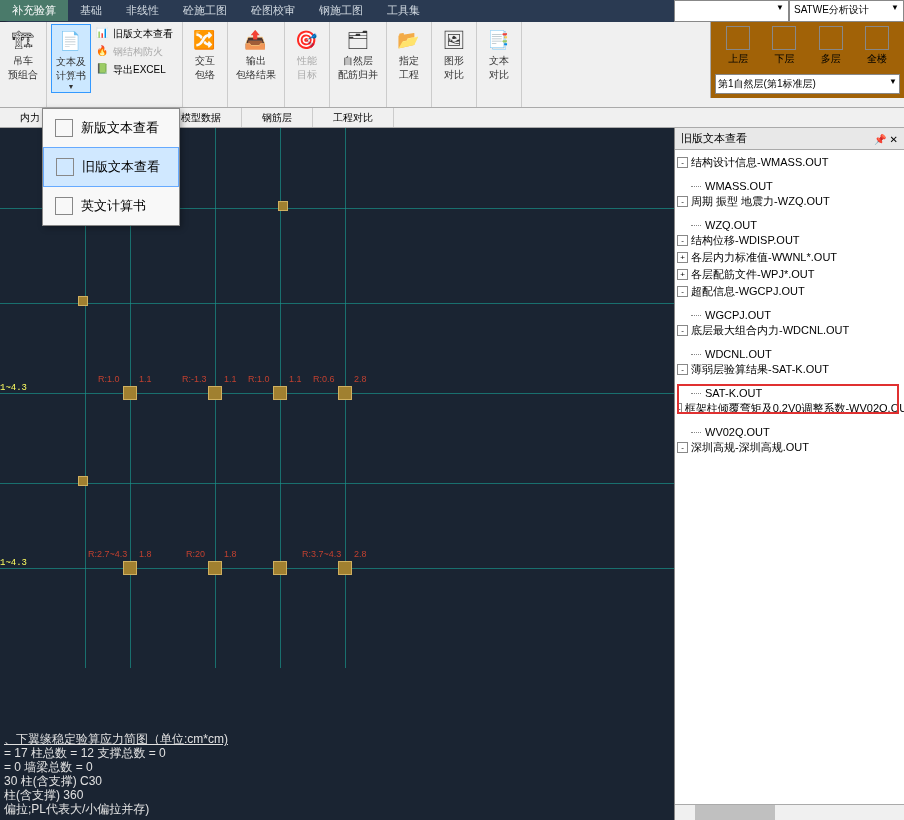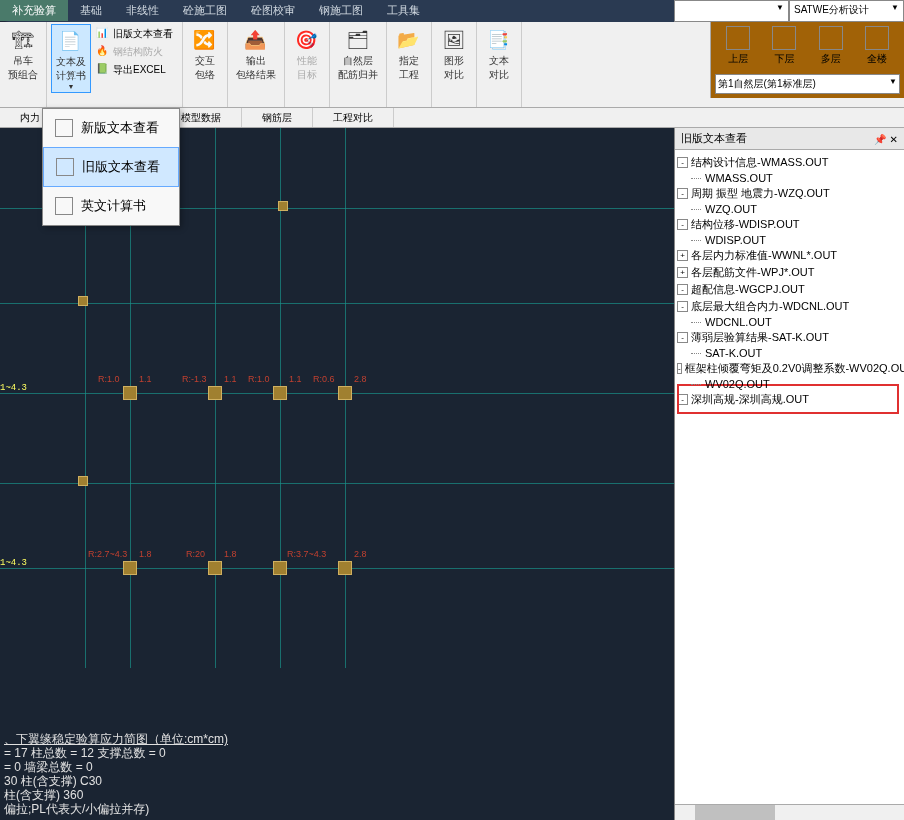--- a/index.html
+++ b/index.html
@@ -46,21 +46,21 @@
     
     .cmd-text { position: absolute; bottom: 0; left: 0; color: #e0e0e0; font-size: 12px; padding: 4px; line-height: 14px; }
     .cmd-text .underline { text-decoration: underline; }
     
     .panel { position: absolute; top: 128px; right: 0; width: 230px; height: 692px; background: #fff; border-left: 1px solid #888; display: flex; flex-direction: column; }
     .panel-title { background: #e8e8e8; border-bottom: 1px solid #aaa; padding: 3px 6px; font-size: 11px; display: flex; justify-content: space-between; align-items: center; }
     .panel-title .pin { font-size: 10px; cursor: pointer; }
     .tree { flex: 1; overflow: auto; font-size: 11px; padding: 4px 2px; }
     .tree-node { display: flex; align-items: center; padding: 1px 0; white-space: nowrap; }
     .tree-toggle { width: 11px; height: 11px; border: 1px solid #888; display: inline-flex; align-items: center; justify-content: center; font-size: 8px; margin-right: 3px; cursor: pointer; }
-    .tree-node.child { padding-left: 28px; position: relative; }
+    .tree-node.child { padding-left: 28px; position: relative; margin-top: 8px; }
     .tree-node.child::before { content: ""; position: absolute; left: 14px; top: 50%; width: 10px; height: 1px; border-top: 1px dotted #888; }
     .tree-red-box { position: absolute; border: 2px solid #e03030; pointer-events: none; }
     
     .scrollbar-h { position: absolute; bottom: 0; left: 0; right: 0; height: 16px; background: #f0f0f0; border-top: 1px solid #aaa; }
     .scrollbar-h .thumb { width: 80px; height: 100%; background: #c0c0c0; margin-left: 20px; }
   </style>
 </head>
 <body>
 
 <div class="tabbar">
@@ -249,21 +249,21 @@
   <div class="node" style="left:123px;top:433px"></div>
   <div class="node-label" style="left:88px;top:421px">R:2.7~4.3</div>
   <div class="node-label" style="left:139px;top:421px">1.8</div>
 
   <div class="node" style="left:208px;top:433px"></div>
   <div class="node-label" style="left:186px;top:421px">R:20</div>
   <div class="node-label" style="left:224px;top:421px">1.8</div>
 
   <div class="node" style="left:273px;top:433px"></div>
   <div class="node" style="left:338px;top:433px"></div>
-  <div class="node-label" style="left:287px;top:421px">R:3.7~4.3</div>
+  <div class="node-label" style="left:302px;top:421px">R:3.7~4.3</div>
   <div class="node-label" style="left:354px;top:421px">2.8</div>
 
   <div class="node" style="left:78px;top:168px;width:10px;height:10px"></div>
   <div class="node" style="left:78px;top:348px;width:10px;height:10px"></div>
   <div class="node" style="left:278px;top:73px;width:10px;height:10px"></div>
 
   <div class="dim-label" style="left:0px;top:255px">1~4.3</div>
   <div class="dim-label" style="left:0px;top:430px">1~4.3</div>
 
   <div class="cmd-text">
@@ -290,33 +290,33 @@
       <div class="tree-node child">WMASS.OUT</div>
       <div class="tree-node">
         <span class="tree-toggle">-</span>
         <span>周期 振型 地震力-WZQ.OUT</span>
       </div>
       <div class="tree-node child">WZQ.OUT</div>
       <div class="tree-node">
         <span class="tree-toggle">-</span>
         <span>结构位移-WDISP.OUT</span>
       </div>
-      <div class="tree-node child">WDISP.OUT</div>
       <div class="tree-node">
         <span class="tree-toggle">+</span>
         <span>各层内力标准值-WWNL*.OUT</span>
       </div>
       <div class="tree-node">
         <span class="tree-toggle">+</span>
         <span>各层配筋文件-WPJ*.OUT</span>
       </div>
       <div class="tree-node">
         <span class="tree-toggle">-</span>
         <span>超配信息-WGCPJ.OUT</span>
       </div>
+      <div class="tree-node child">WGCPJ.OUT</div>
       <div class="tree-node">
         <span class="tree-toggle">-</span>
         <span>底层最大组合内力-WDCNL.OUT</span>
       </div>
       <div class="tree-node child">WDCNL.OUT</div>
       <div class="tree-node">
         <span class="tree-toggle">-</span>
         <span>薄弱层验算结果-SAT-K.OUT</span>
       </div>
       <div class="tree-node child">SAT-K.OUT</div>

